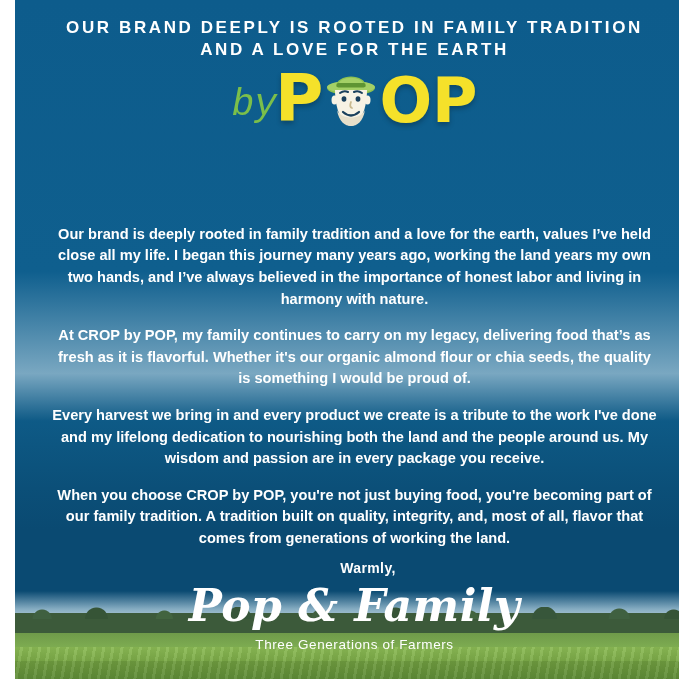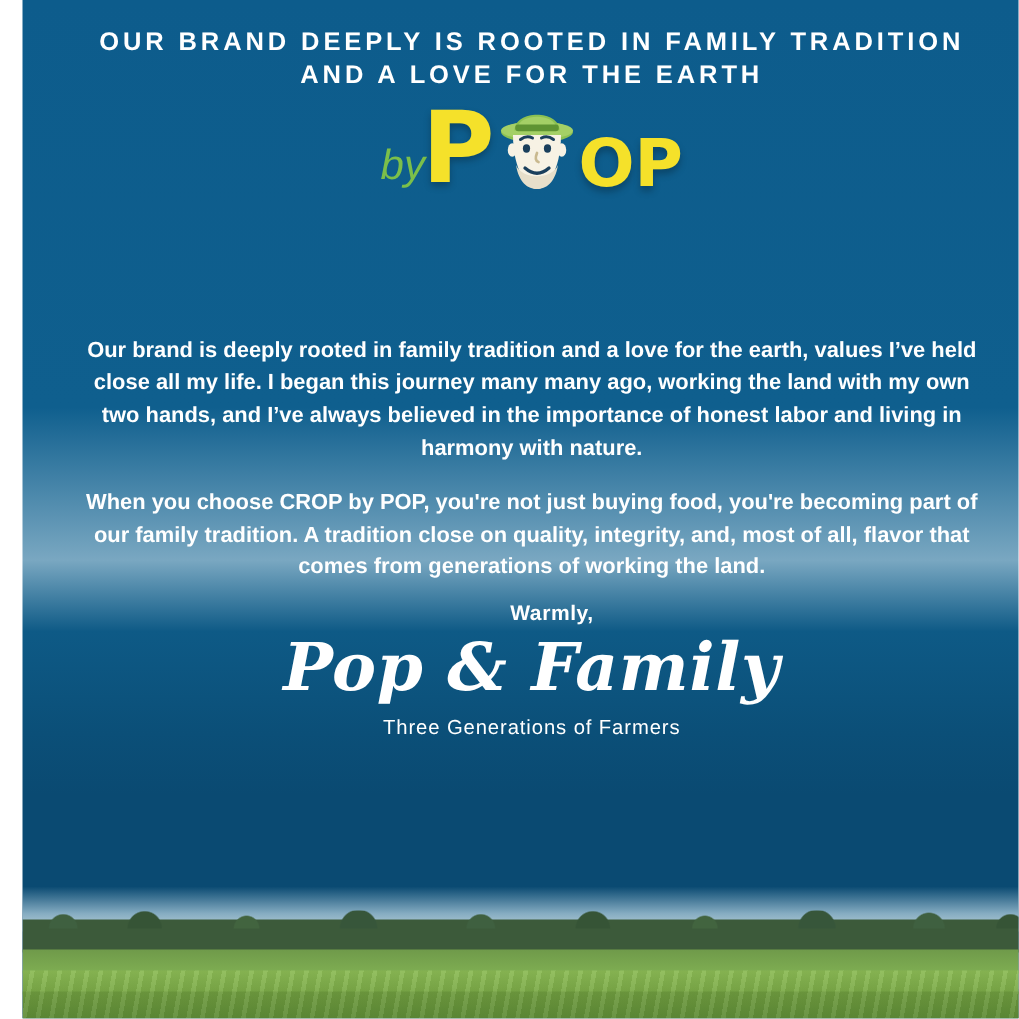--- a/index.html
+++ b/index.html
@@ -124,43 +124,43 @@
   .logo-row2 {
     position: relative;
     margin-top: -12px;
     display: flex;
     align-items: flex-end;
     justify-content: center;
     gap: 2px;
   }
   .logo-by {
     color: #7bbf4a;
-    font-size: 28px;
+    font-size: 38px;
     font-style: italic;
-    font-family: Liberation Sans, sans-serif;
+    font-family: Liberation Mono, monospace;
     padding-bottom: 6px;
     margin-right: -4px;
   }
   .logo-p {
     color: #f5e12a;
     font-size: 66px;
     font-weight: bold;
     font-family: "DejaVu Sans", sans-serif;
     line-height: 1;
     text-shadow: 0 3px 5px rgba(0,0,0,0.25);
   }
   .logo-farmer {
     width: 56px;
     height: 66px;
     position: relative;
     margin: 0 -2px;
   }
   .logo-op {
     color: #f5e12a;
-    font-size: 44px;
+    font-size: 62px;
     font-weight: bold;
     font-family: "DejaVu Sans", sans-serif;
     line-height: 1;
     text-shadow: 0 3px 5px rgba(0,0,0,0.25);
   }
 
   .body-copy {
     margin: 8px 36px 0 36px;
     color: #ffffff;
     font-size: 14.6px;
@@ -247,22 +247,24 @@
             <path d="M20 46 q8 7 16 0" stroke="#1a3f5c" stroke-width="2.2" fill="none" stroke-linecap="round"></path>
 
             <path d="M14 44 C16 56, 22 60, 28 60 C34 60, 40 56, 42 44 C38 54, 18 54, 14 44 Z" fill="#e7dfca"></path>
           </svg>
         </span>
         <span class="logo-op">OP</span>
       </div>
     </div>
 
     <div class="body-copy">
-      <p>Our brand is deeply rooted in family tradition and a love for the earth, values I’ve held close all my life. I began this journey many many ago, working the land with my own two hands, and I’ve always believed in the importance of honest labor and living in harmony with nature.</p>
-      <p>When you choose CROP by POP, you're not just buying food, you're becoming part of our family tradition. A tradition close on quality, integrity, and, most of all, flavor that comes from generations of working the land.</p>
+      <p>Our brand is deeply rooted in family tradition and a love for the earth, values I’ve held close all my life. I began this journey many years ago, working the land years my own two hands, and I’ve always believed in the importance of honest labor and living in harmony with nature.</p>
+      <p>At CROP by POP, my family continues to carry on my legacy, delivering food that’s as fresh as it is flavorful. Whether it's our organic almond flour or chia seeds, the quality is something I would be proud of.</p>
+      <p>Every harvest we bring in and every product we create is a tribute to the work I've done and my lifelong dedication to nourishing both the land and the people around us. My wisdom and passion are in every package you receive.</p>
+      <p>When you choose CROP by POP, you're not just buying food, you're becoming part of our family tradition. A tradition built on quality, integrity, and, most of all, flavor that comes from generations of working the land.</p>
     </div>
 
     <div class="signoff">
       <div class="warmly">Warmly,</div>
       <div class="sig">Pop &amp; Family</div>
       <div class="gens">Three Generations of Farmers</div>
     </div>
 
   </div>
 </div>

